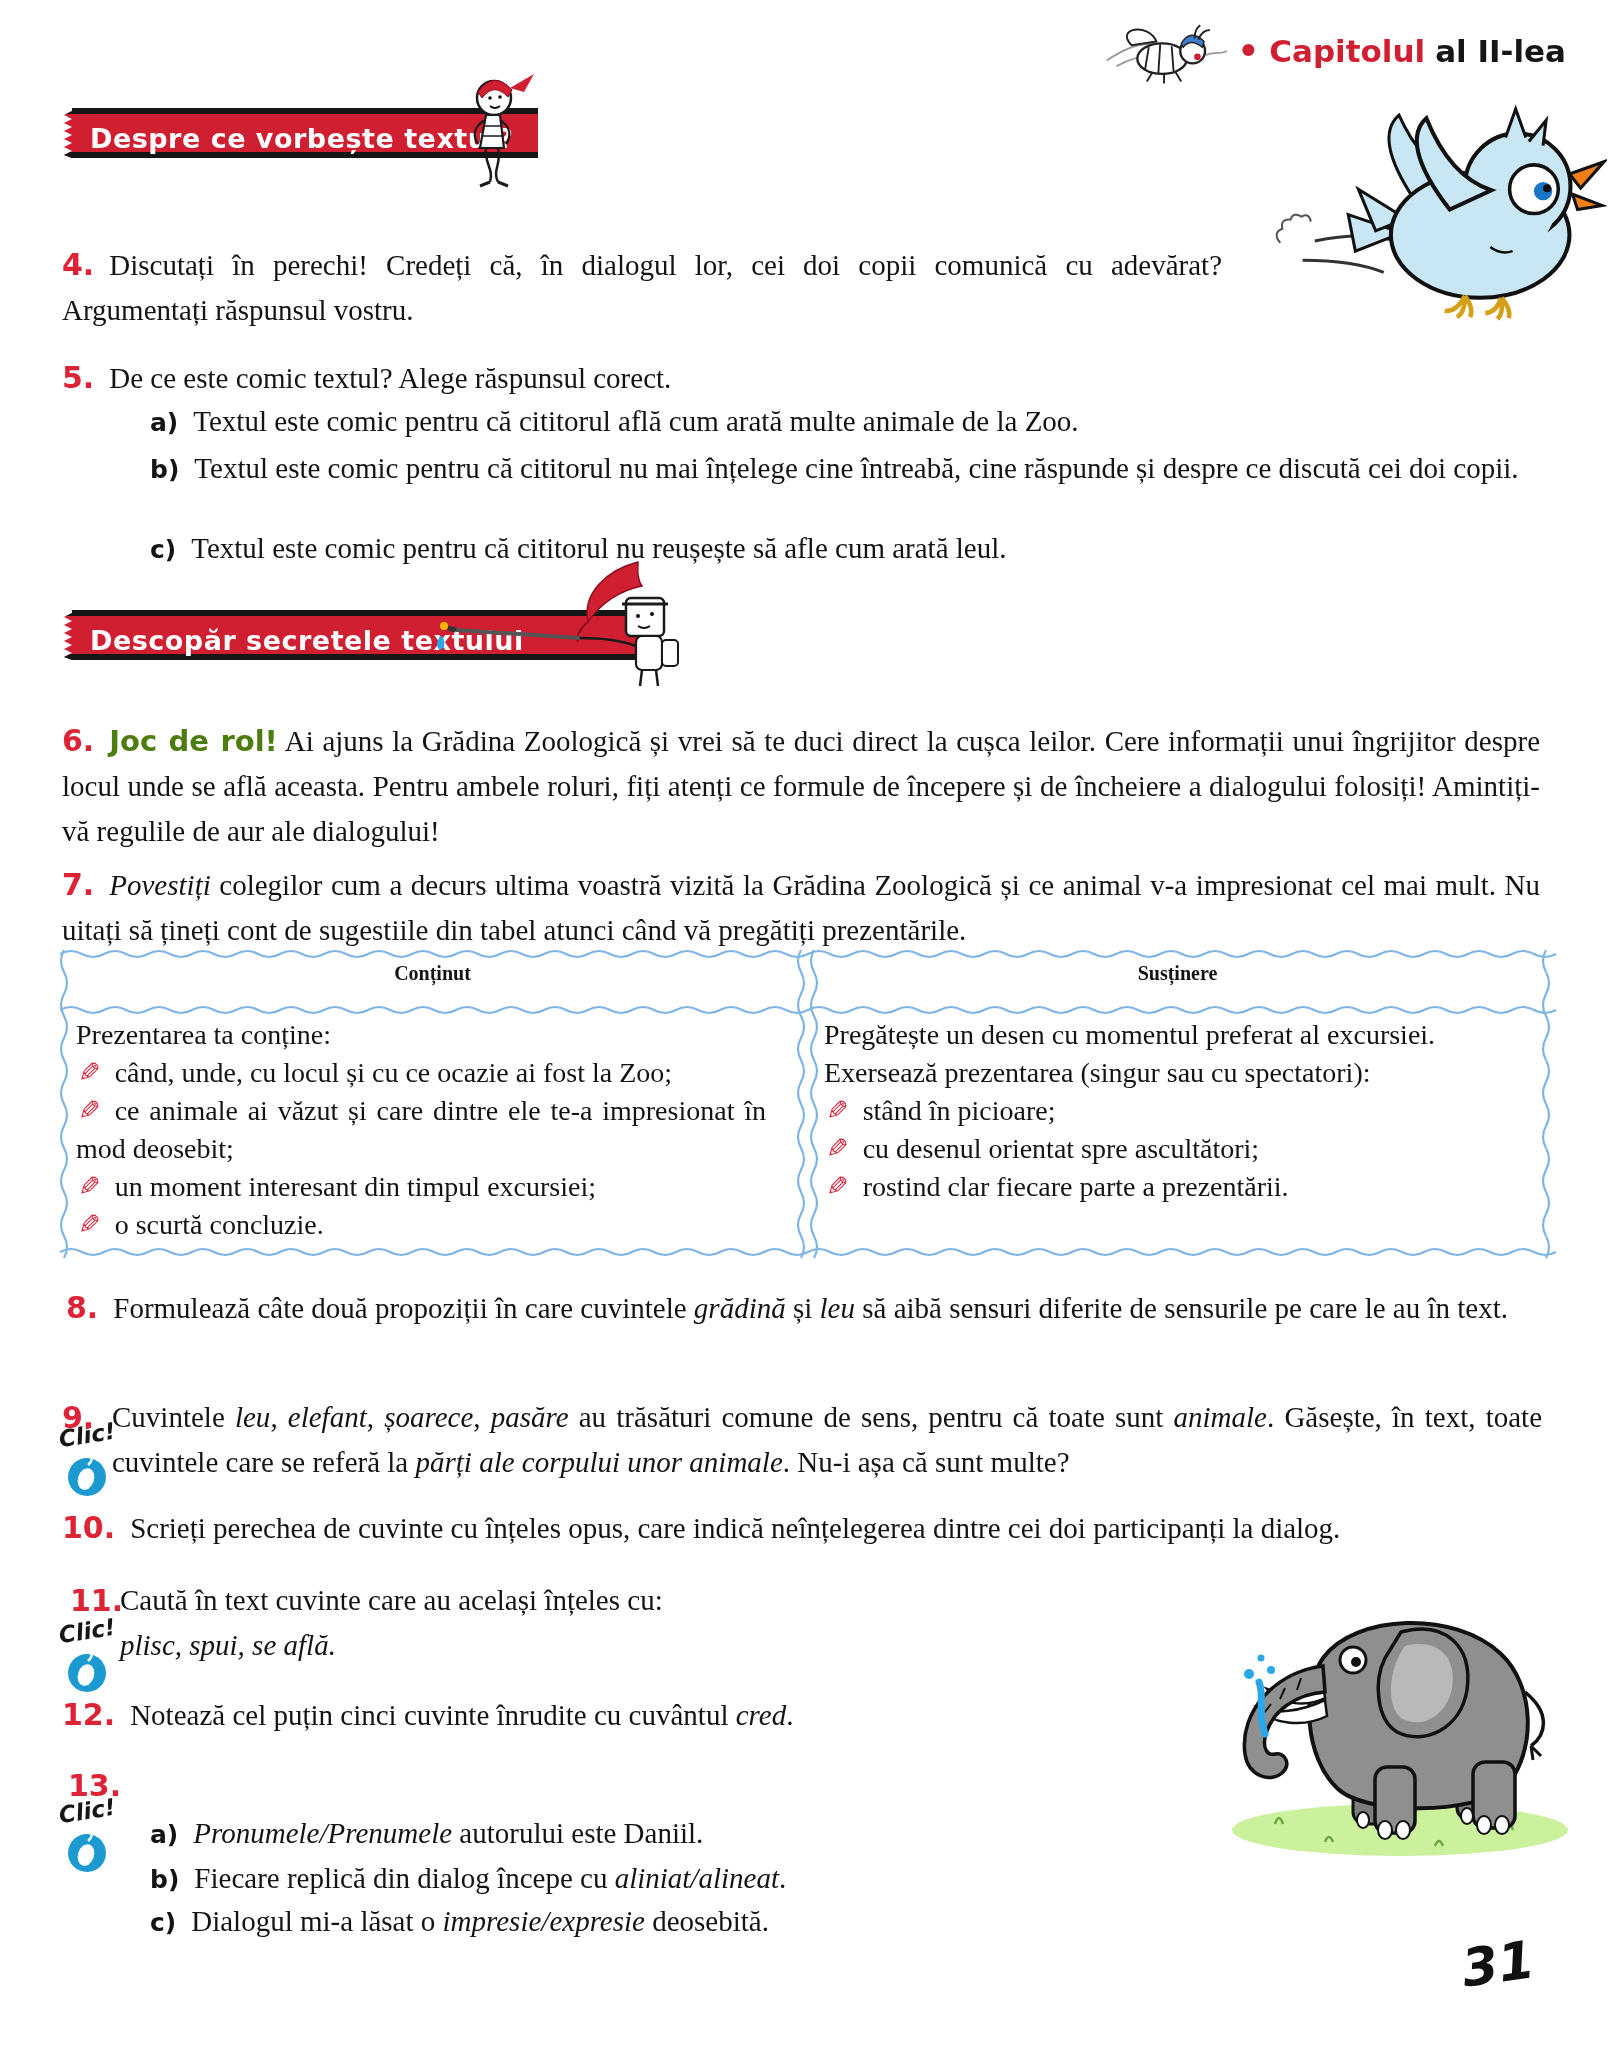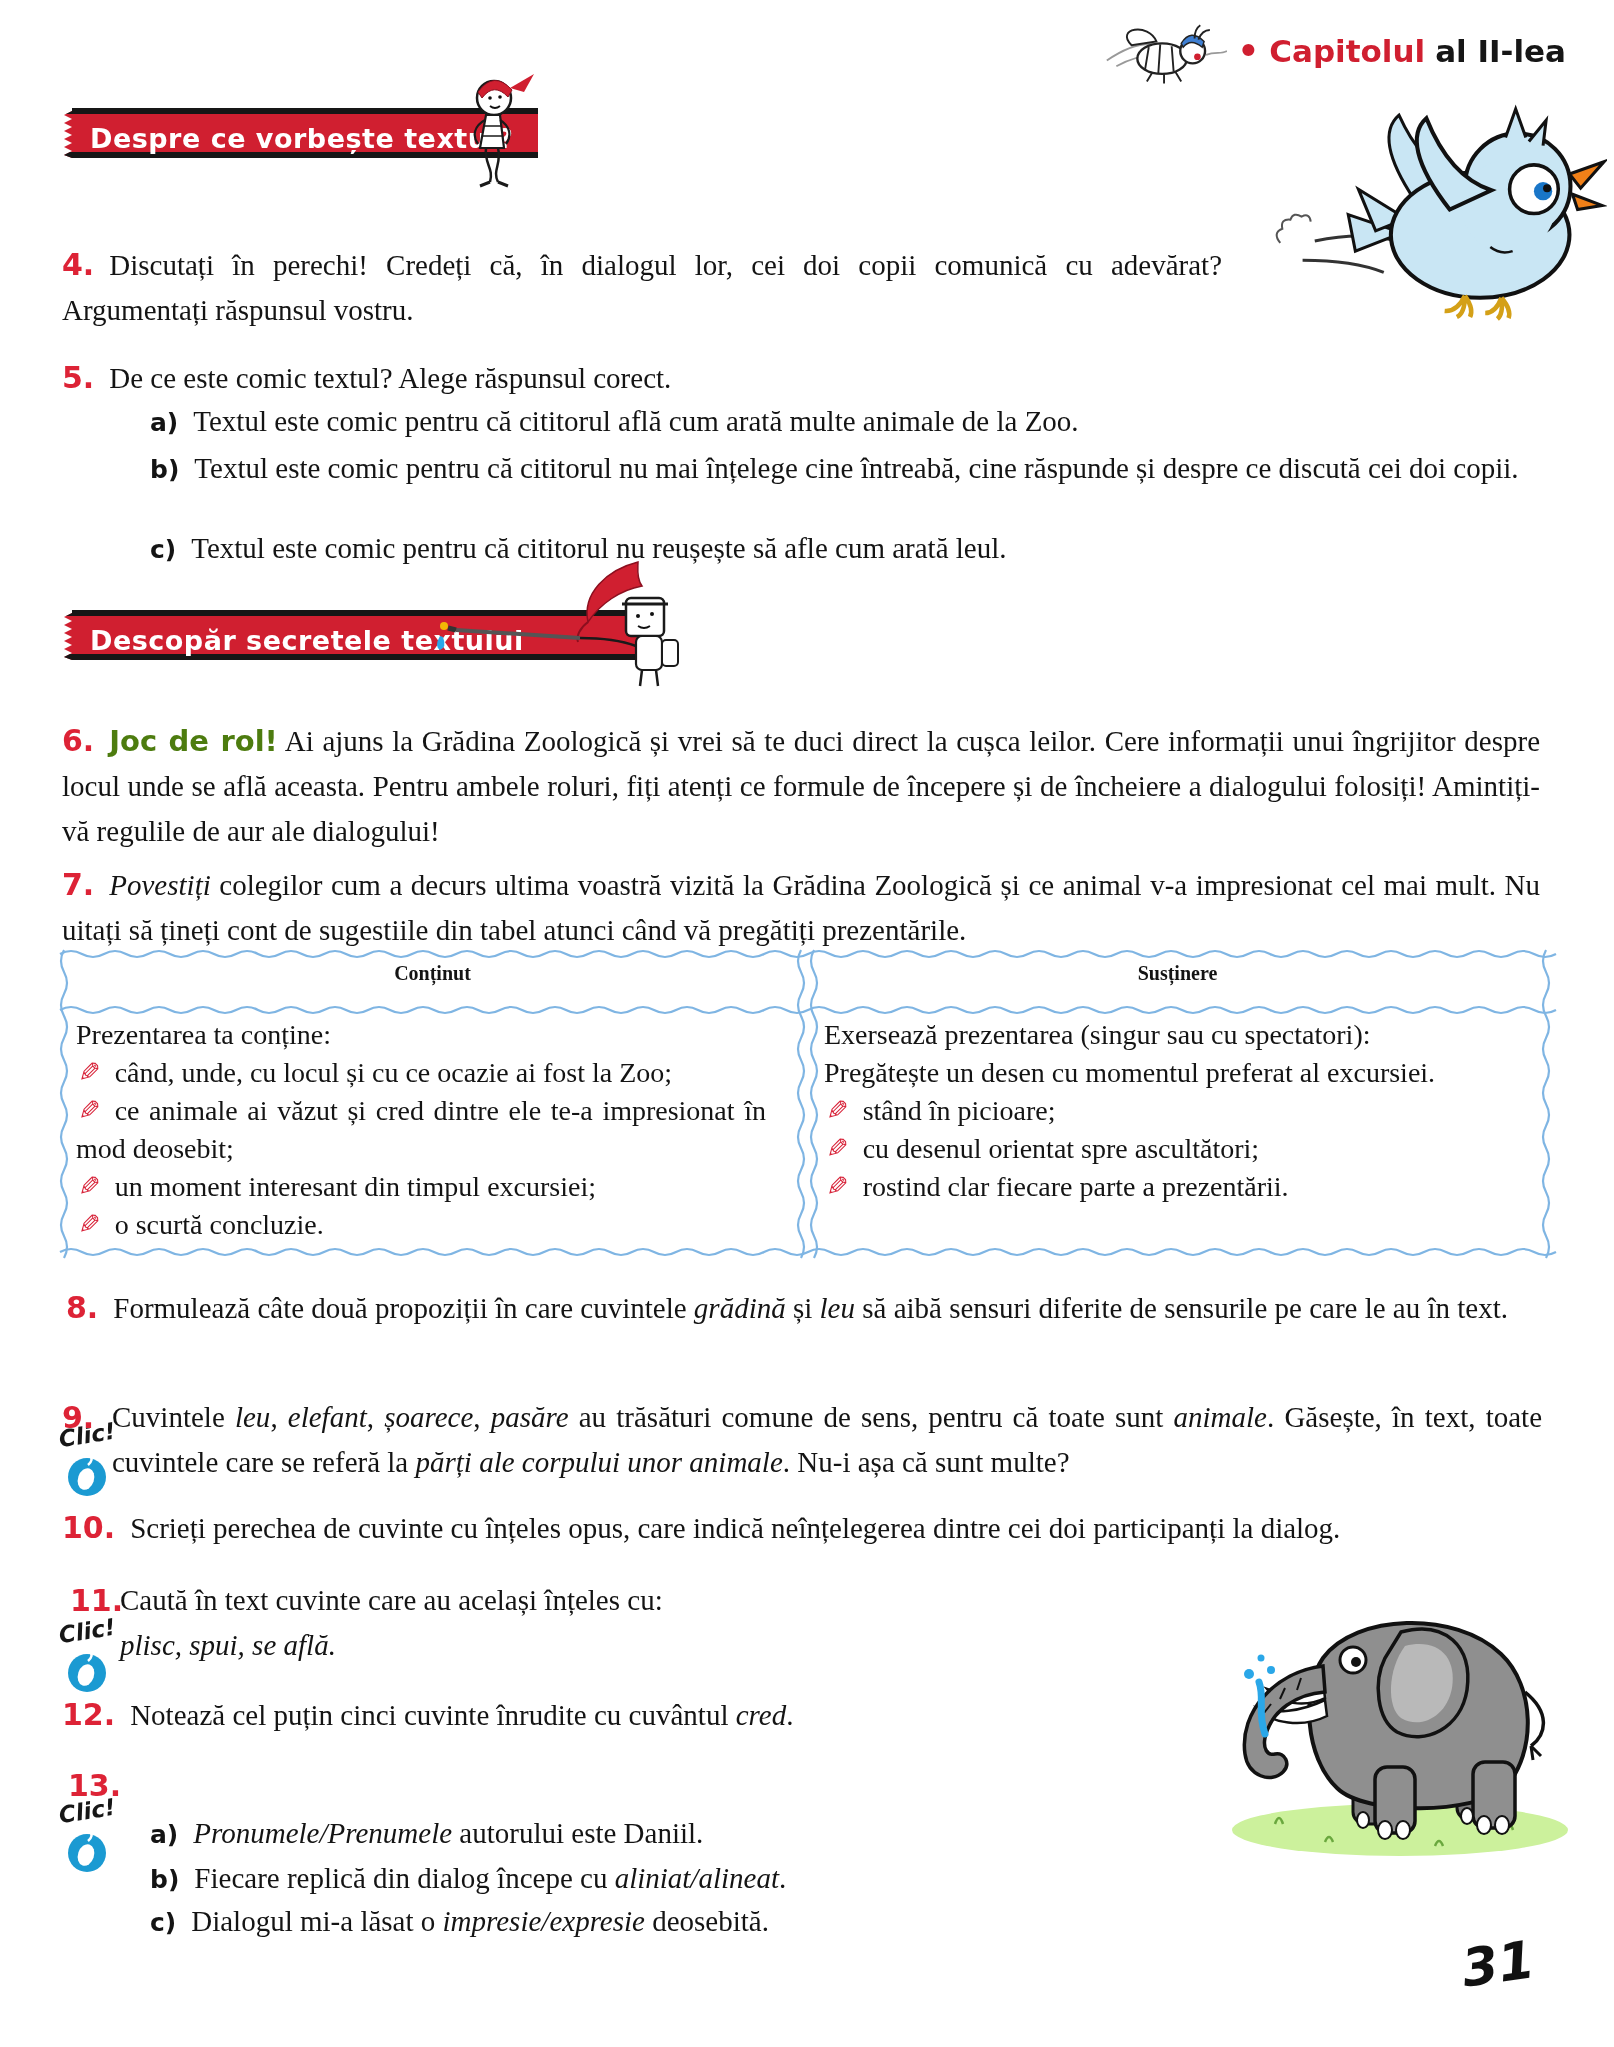--- a/index.html
+++ b/index.html
@@ -172,28 +172,28 @@
   <svg class="wave" style="left:750px;top:0;" width="8" height="306">
       <path fill="none" stroke="#7fb5e3" stroke-width="2.2" d="M4 0 q-6 11 0 22 q6 11 0 22 q-6 11 0 22 q6 11 0 22 q-6 11 0 22 q6 11 0 22 q-6 11 0 22 q6 11 0 22 q-6 11 0 22 q6 11 0 22 q-6 11 0 22 q6 11 0 22 q-6 11 0 22 q6 11 0 22"></path>
     </svg>
 
   <div class="thead" style="left:0;">Conținut</div>
   <div class="thead" style="left:745px;">Susținere</div>
 
   <div class="cell" style="left:16px;width:690px;">
     <p>Prezentarea ta conține:</p>
     <p><span class="pencil">✎</span><span>când, unde, cu locul și cu ce ocazie ai fost la Zoo;</span></p>
-    <p><span class="pencil">✎</span><span>ce animale ai văzut și cred dintre ele te-a impresionat în mod deosebit;</span></p>
+    <p><span class="pencil">✎</span><span>ce animale ai văzut și care dintre ele te-a impresionat în mod deosebit;</span></p>
     <p><span class="pencil">✎</span><span>un moment interesant din timpul excursiei;</span></p>
     <p><span class="pencil">✎</span><span>o scurtă concluzie.</span></p>
   </div>
 
   <div class="cell" style="left:764px;width:660px;">
+    <p>Pregătește un desen cu momentul preferat al excursiei.</p>
     <p>Exersează prezentarea (singur sau cu spectatori):</p>
-    <p>Pregătește un desen cu momentul preferat al excursiei.</p>
     <p><span class="pencil">✎</span><span>stând în picioare;</span></p>
     <p><span class="pencil">✎</span><span>cu desenul orientat spre ascultători;</span></p>
     <p><span class="pencil">✎</span><span>rostind clar fiecare parte a prezentării.</span></p>
   </div>
 </div>
 
 <div class="task" style="left:66px;top:1285px;width:1478px;">
   <span class="num">8.</span><span><span>Formulează câte două propoziții în care cuvintele </span><span style="font-style: italic;">grădină</span><span> și </span><span style="font-style: italic;">leu</span><span> să aibă sensuri diferite de sensurile pe care le au în text.</span></span>
 </div>
 

